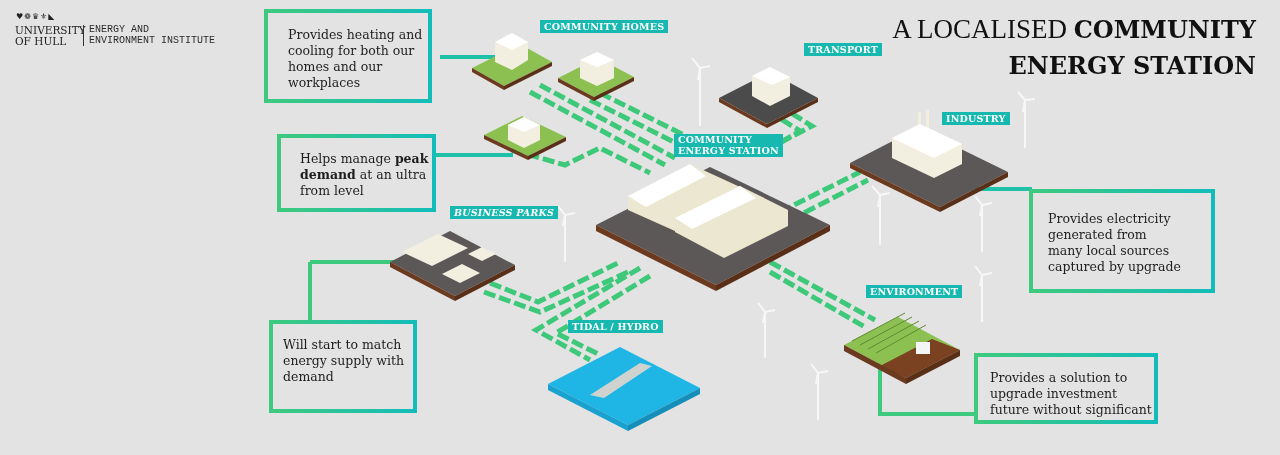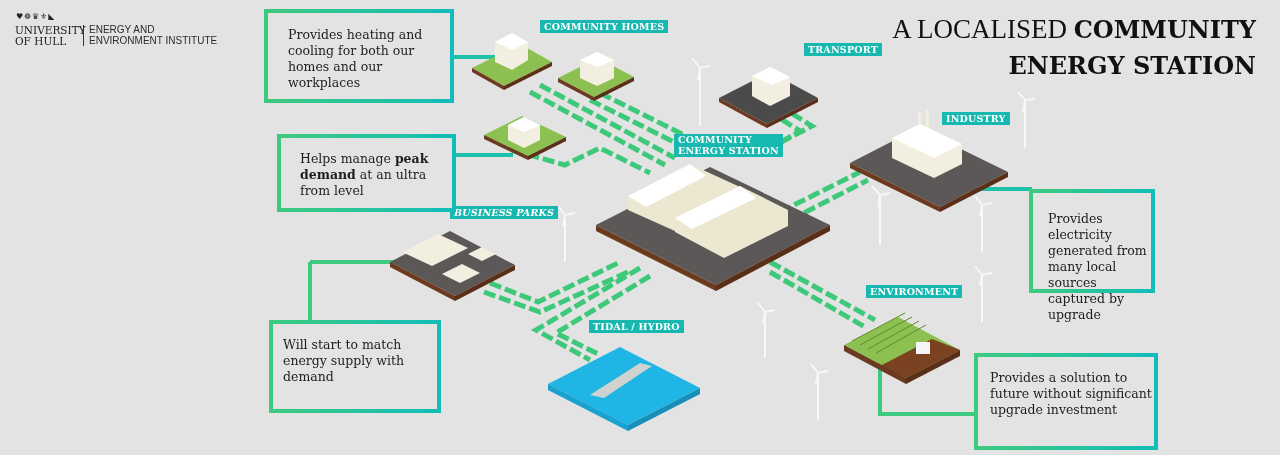--- a/index.html
+++ b/index.html
@@ -2,21 +2,21 @@
 <html><head>
 <meta charset="utf-8">
 <style>
   html,body{margin:0;padding:0;}
   body{width:1280px;height:455px;background:#e3e3e3;position:relative;overflow:hidden;font-family:"DejaVu Serif",serif;color:#1e1e1e;}
   .abs{position:absolute;}
   #scene{position:absolute;left:0;top:0;width:1280px;height:455px;}
   .logo-crest{left:16px;top:12px;font-size:8px;letter-spacing:1px;color:#222;font-family:"DejaVu Sans",sans-serif;}
   .logo-uni{left:15px;top:25px;font-family:"DejaVu Serif",serif;font-weight:normal;font-size:10.5px;line-height:10.5px;color:#1b1b1b;}
   .logo-div{left:83px;top:25px;width:1px;height:21px;background:#333;}
-  .logo-inst{left:89px;top:25px;font-family:Liberation Sans, sans-serif;font-size:10px;line-height:10.5px;color:#2b2b2b;}
+  .logo-inst{left:89px;top:25px;font-family:Liberation Mono, monospace;font-size:10px;line-height:10.5px;color:#2b2b2b;}
   .title{right:24px;top:11px;text-align:right;font-family:"DejaVu Serif",serif;font-size:24px;line-height:36px;color:#111;}
   .title .light{font-weight:normal;font-family:"Liberation Serif",serif;font-size:27px;}
   .title .bold{font-weight:bold;}
   .tag{position:absolute;background:#17b8b0;color:#fff;font-family:"DejaVu Serif",serif;font-weight:bold;font-size:9.5px;line-height:11px;padding:1px 4px;letter-spacing:0.2px;white-space:nowrap;}
   .box{position:absolute;border:4px solid #2ecb9a;border-image:linear-gradient(90deg,#3dca7e,#12bdb9) 1;background:#e3e3e3;font-family:"DejaVu Serif",serif;font-size:12.5px;line-height:16px;color:#1e1e1e;box-sizing:border-box;}
   .box .txt{position:absolute;}
   .box b{font-weight:bold;}
 </style>
 </head>
 <body>
@@ -191,55 +191,55 @@
 
 <div class="tag" style="left:540px;top:20px;">COMMUNITY HOMES</div>
 <div class="tag" style="left:804px;top:43px;">TRANSPORT</div>
 <div class="tag" style="left:674px;top:134px;line-height:10.5px;">
   <div>COMMUNITY</div>
   <div>ENERGY STATION</div>
 </div>
 <div class="tag" style="left:942px;top:112px;">INDUSTRY</div>
 <div class="tag" style="left:450px;top:206px;font-style:italic;">BUSINESS PARKS</div>
 <div class="tag" style="left:866px;top:285px;">ENVIRONMENT</div>
-<div class="tag" style="left:589px;top:320px;">TIDAL / HYDRO</div>
-
-<div class="box" style="left:264px;top:9px;width:190px;height:94px;">
+<div class="tag" style="left:568px;top:320px;">TIDAL / HYDRO</div>
+
+<div class="box" style="left:264px;top:9px;width:168px;height:94px;">
   <div class="txt" style="left:20px;top:14px;">
     <div>Provides heating and</div>
     <div>cooling for both our</div>
     <div>homes and our</div>
     <div>workplaces</div>
   </div>
 </div>
 
-<div class="box" style="left:277px;top:134px;width:179px;height:78px;">
+<div class="box" style="left:277px;top:134px;width:159px;height:78px;">
   <div class="txt" style="left:19px;top:13px;">
     <div><span>Helps manage </span><b>peak</b></div>
     <div><b>demand</b><span> at an ultra</span></div>
     <div>from level</div>
   </div>
 </div>
 
-<div class="box" style="left:1029px;top:189px;width:126px;height:104px;">
+<div class="box" style="left:1029px;top:189px;width:186px;height:104px;">
   <div class="txt" style="left:15px;top:18px;">
     <div>Provides electricity</div>
     <div>generated from</div>
     <div>many local sources</div>
     <div>captured by upgrade</div>
   </div>
 </div>
 
-<div class="box" style="left:269px;top:320px;width:172px;height:93px;">
+<div class="box" style="left:269px;top:320px;width:148px;height:93px;">
   <div class="txt" style="left:10px;top:13px;">
     <div>Will start to match</div>
     <div>energy supply with</div>
     <div>demand</div>
   </div>
 </div>
 
-<div class="box" style="left:974px;top:353px;width:184px;height:97px;">
+<div class="box" style="left:974px;top:353px;width:184px;height:71px;">
   <div class="txt" style="left:12px;top:13px;">
     <div>Provides a solution to</div>
+    <div>upgrade investment</div>
     <div>future without significant</div>
-    <div>upgrade investment</div>
   </div>
 </div>
 
 </body></html>

